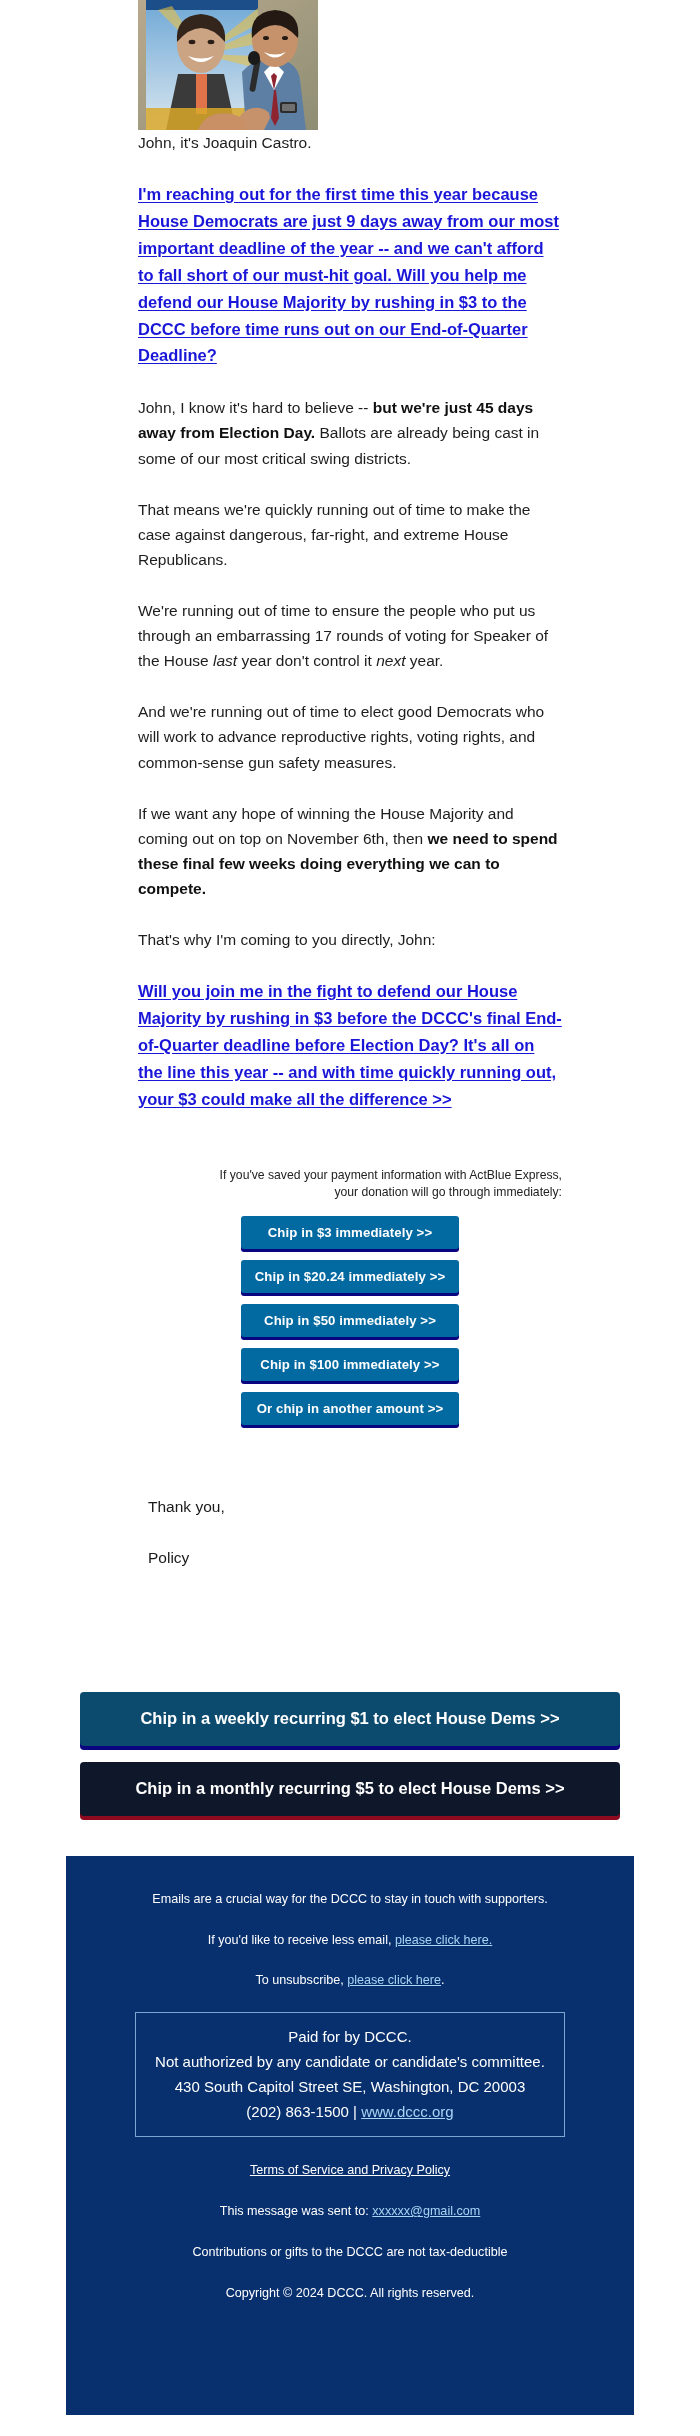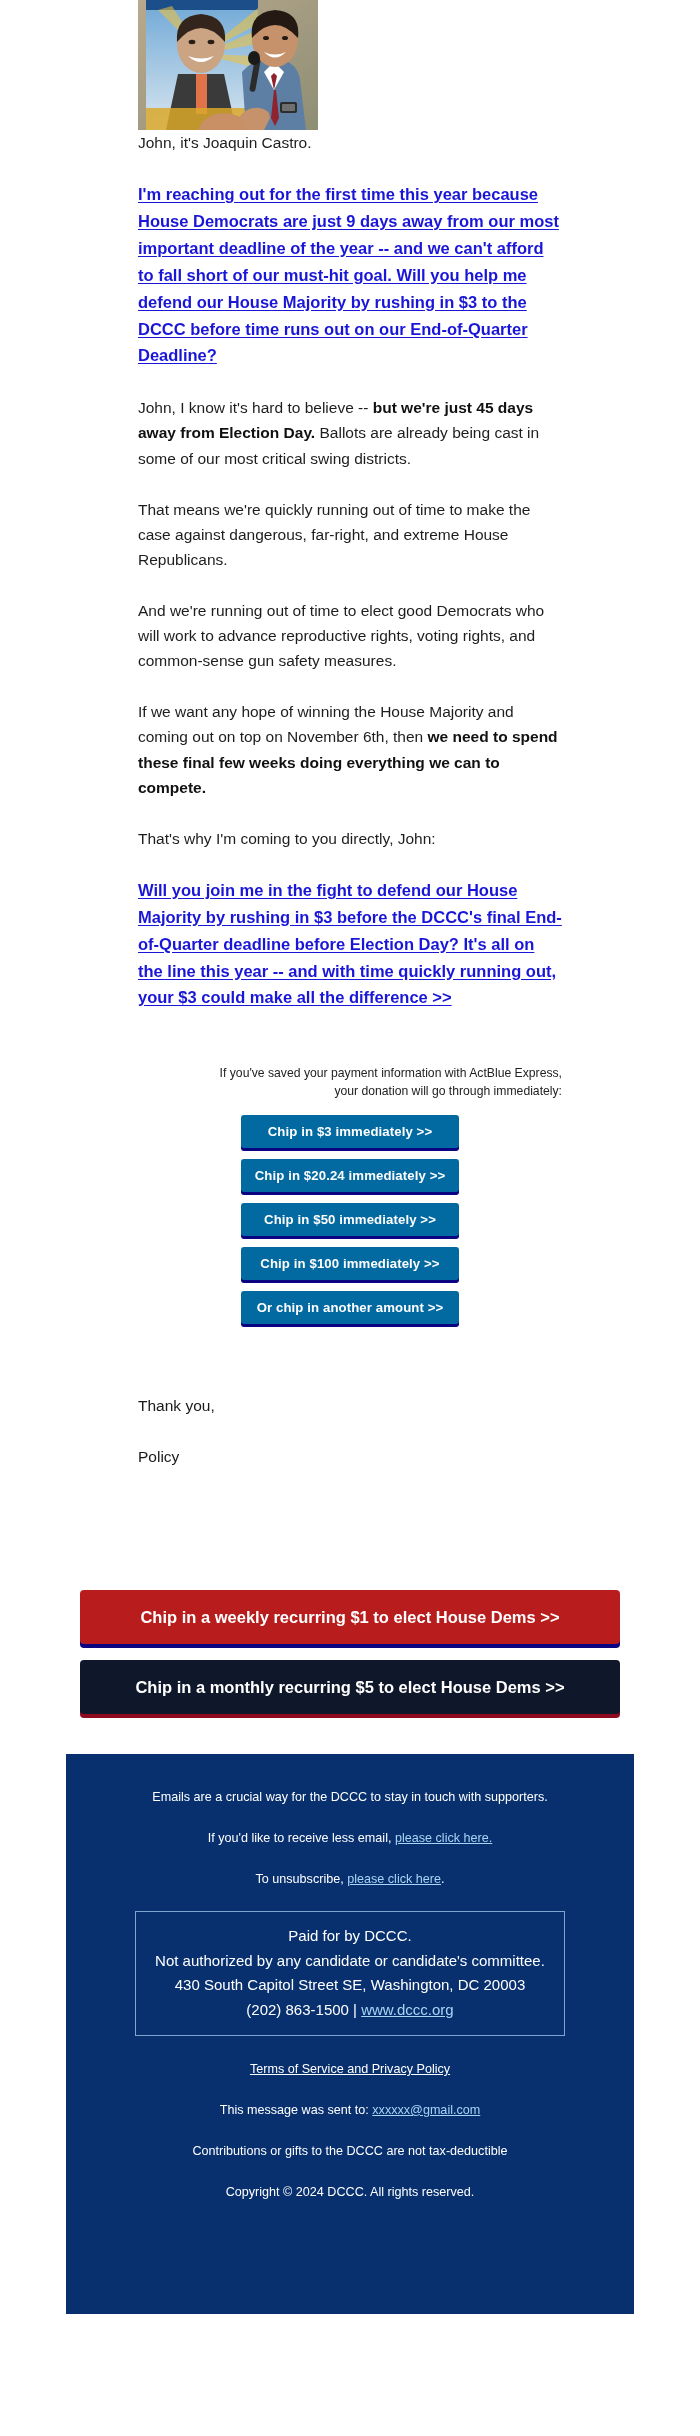--- a/index.html
+++ b/index.html
@@ -90,21 +90,21 @@
     letter-spacing: .1px;
     text-decoration: none;
     border-radius: 3px;
     box-shadow: 0 3px 0 #0b0480;
     text-align: center;
     font-family: "Liberation Sans", sans-serif;
   }
 
   
   .signoff { margin-top: 60px; }
-  .signoff p { font-size: 15.5px; line-height: 1.6; margin: 0 0 26px 0; }
+  .signoff p { font-size: 15.5px; line-height: 1.6; margin: 0 0 26px 10px; }
 
   
   .recurring {
     padding: 95px 72px 40px 72px;
     display: flex;
     flex-direction: column;
     gap: 16px;
     align-items: center;
   }
   .btn-wide {
@@ -115,21 +115,21 @@
     min-height: 54px;
     color: #fff;
     font-weight: 700;
     font-size: 16.5px;
     text-decoration: none;
     border-radius: 4px;
     text-align: center;
     padding: 8px 14px;
     font-family: "Liberation Sans", sans-serif;
   }
-  .btn-wide.blue { background: #b91c1c; box-shadow: 0 4px 0 #0b0480; }
+  .btn-wide.blue { background: #0c4a6e; box-shadow: 0 4px 0 #0b0480; }
   .btn-wide.red  { background: #0f172a; box-shadow: 0 4px 0 #8d0a1f; }
 
   
   .footer {
     background: #0a3070;
     background: #08306e;
     color: #ffffff;
     padding: 34px 40px 46px 40px;
     text-align: center;
     font-size: 12.6px;
@@ -213,20 +213,21 @@
   <div class="body-pad">
 
     <p class="para first-para">John, it's Joaquin Castro.</p>
 
     <a class="biglink" href="#">I'm reaching out for the first time this year because House Democrats are just 9 days away from our most important deadline of the year -- and we can't afford to fall short of our must-hit goal. Will you help me defend our House Majority by rushing in $3 to the DCCC before time runs out on our End-of-Quarter Deadline?</a>
 
     <p class="para"><span>John, I know it's hard to believe -- </span><b>but we're just 45 days away from Election Day.</b><span> Ballots are already being cast in some of our most critical swing districts.</span></p>
 
     <p class="para">That means we're quickly running out of time to make the case against dangerous, far-right, and extreme House Republicans.</p>
 
+    <p class="para"><span>We're running out of time to ensure the people who put us through an embarrassing 17 rounds of voting for Speaker of the House </span><i>last</i><span> year don't control it </span><i>next</i><span> year.</span></p>
 
     <p class="para">And we're running out of time to elect good Democrats who will work to advance reproductive rights, voting rights, and common-sense gun safety measures.</p>
 
     <p class="para"><span>If we want any hope of winning the House Majority and coming out on top on November 6th, then </span><b>we need to spend these final few weeks doing everything we can to compete.</b></p>
 
     <p class="para">That's why I'm coming to you directly, John:</p>
 
     <a class="biglink" href="#">Will you join me in the fight to defend our House Majority by rushing in $3 before the DCCC's final End-of-Quarter deadline before Election Day? It's all on the line this year -- and with time quickly running out, your $3 could make all the difference &gt;&gt;</a>
 
     <div class="donate-block">

